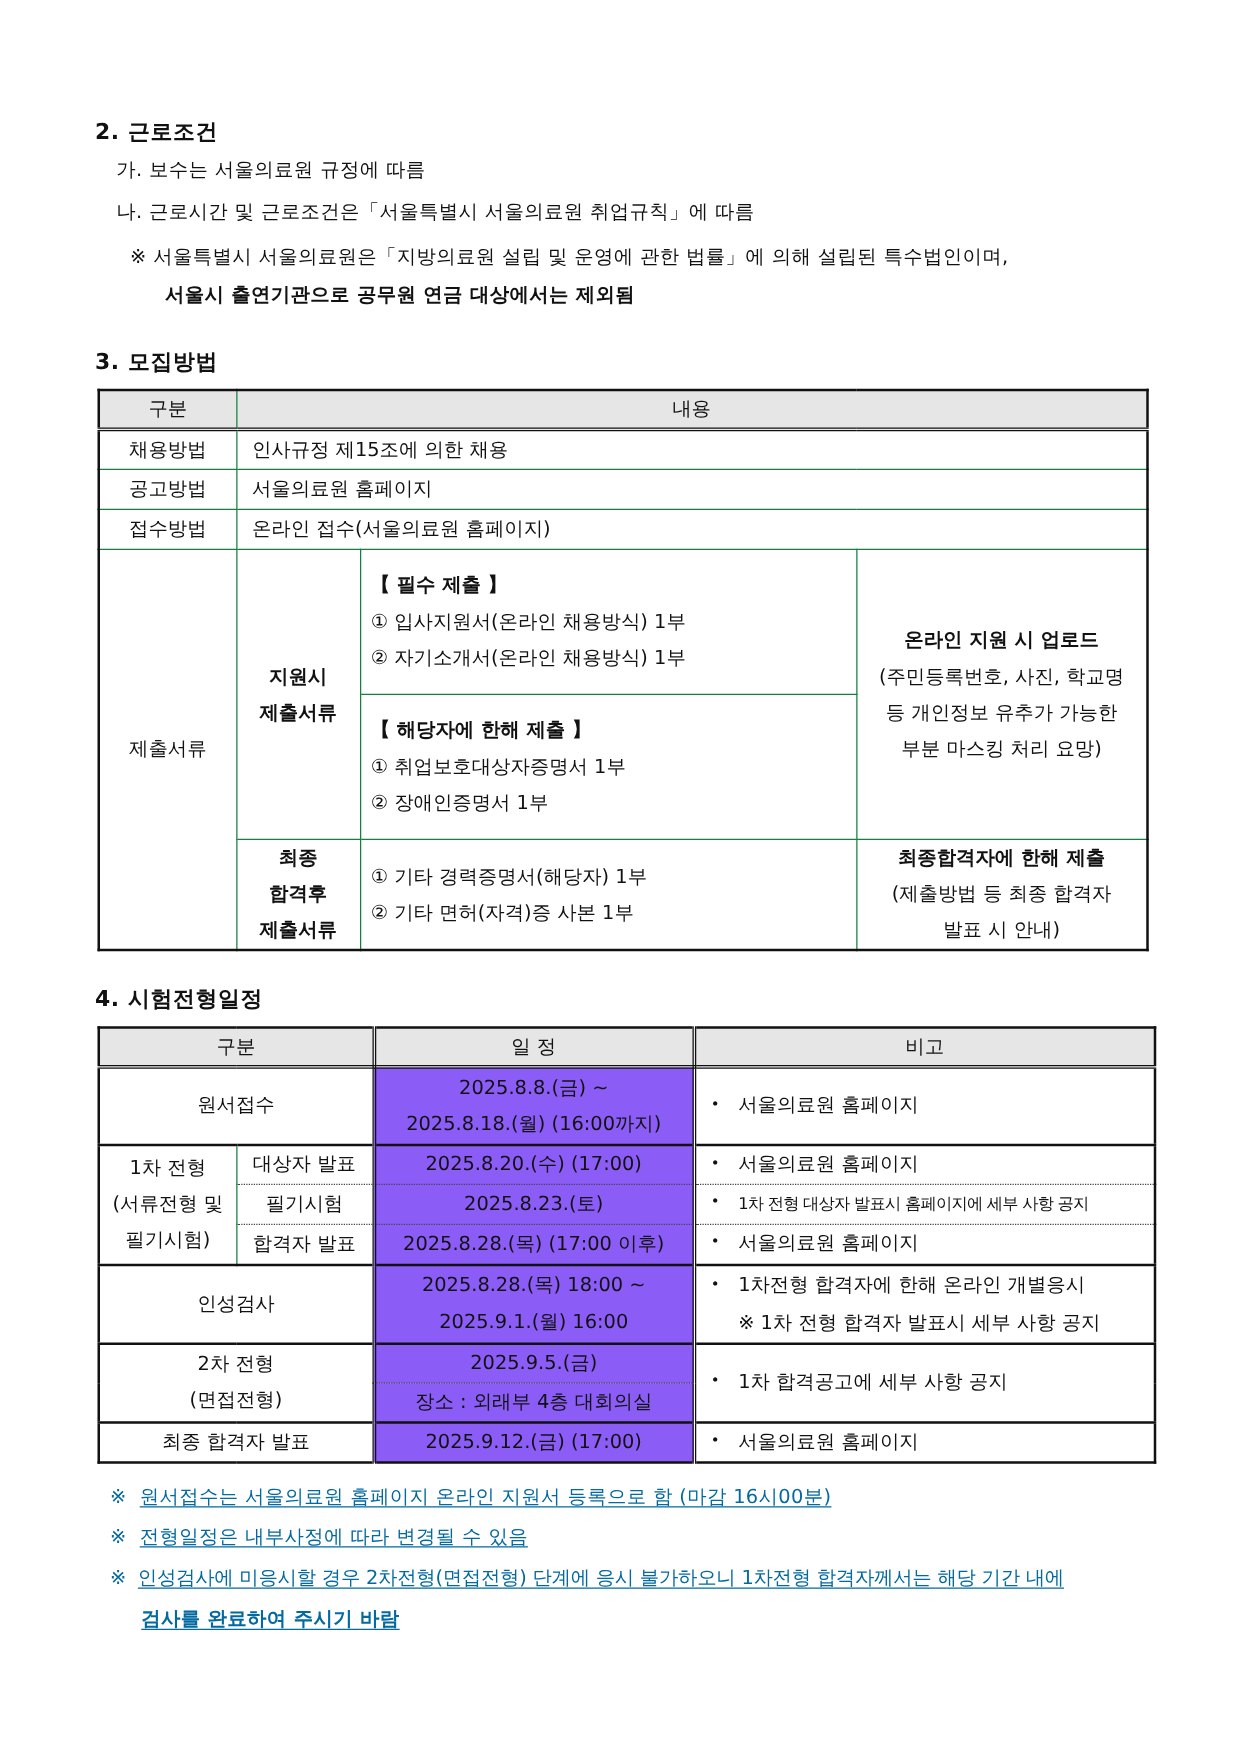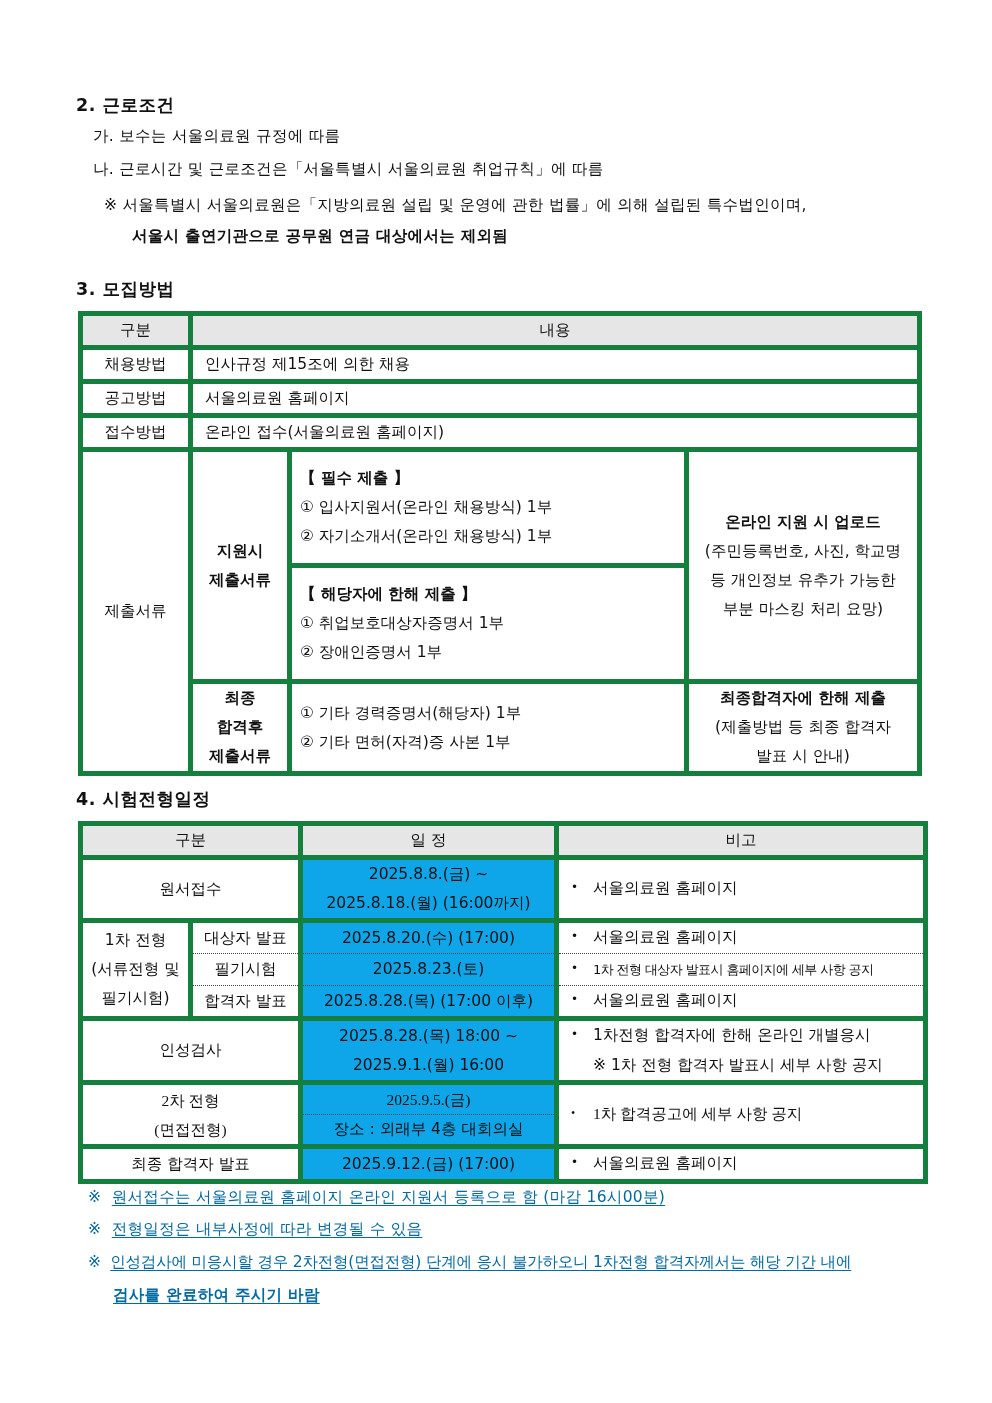--- a/index.html
+++ b/index.html
@@ -6,26 +6,26 @@
   body {
     width: 992px; height: 1403px; position: relative; overflow: hidden;
     font-family: "DejaVu Sans", "Liberation Sans", sans-serif;
     color: #111; font-size: 15.5px;
   }
   .abs { position: absolute; }
   .h2 { font-weight: bold; font-size: 17.5px; letter-spacing: 0.5px; }
   .line { white-space: nowrap; letter-spacing: 0.3px; }
 
   table { border-collapse: collapse; position: absolute; table-layout: fixed; }
-  td { border: 5px solid #15803d; text-align: center; vertical-align: middle; padding: 0; line-height: 29px; }
+  td { border: 1px solid #15803d; text-align: center; vertical-align: middle; padding: 0; line-height: 29px; }
   .hdr td { background: #e6e6e6; }
   .hdr-bottom td { border-bottom: 3px double #111; }
   .left { text-align: left; padding-left: 12px; }
   .bold { font-weight: bold; }
-  .gray { background: #0ea5e9; }
+  .gray { background: #8b5cf6; }
   .dotted-b { border-bottom: 1px dotted #444; }
   .dotted-t { border-top: 1px dotted #444; }
   .bullet::before { content: "•"; display: inline-block; width: 22px; text-align: left; font-size: 12px; position: relative; top: -2px; }
 
   #t1 { left: 78px; top: 311px; width: 839px; border: 2px solid #111; }
   #t2 { left: 78px; top: 821px; width: 845px; border: 2px solid #111; }
   #t2 td.thickt { border-top: 2px solid #111; }
   #t2 .dblv { border-right: 3px double #111; }
 
   .note { color: #0369a1; white-space: nowrap; letter-spacing: 0.3px; }
@@ -157,21 +157,21 @@
     <td colspan="2" class="dblv thickt">인성검사</td>
     <td class="gray dblv thickt">
       <div>2025.8.28.(목) 18:00 ~</div>
       <div>2025.9.1.(월) 16:00</div>
     </td>
     <td class="left thickt">
       <div><span class="bullet"></span><span>1차전형 합격자에 한해 온라인 개별응시</span></div>
       <div style="padding-left:22px;">※ 1차 전형 합격자 발표시 세부 사항 공지</div>
     </td>
   </tr>
-  <tr style="height:32px;font-family:Liberation Serif, serif;">
+  <tr style="height:32px;">
     <td colspan="2" rowspan="2" class="dblv thickt">
       <div>2차 전형</div>
       <div>(면접전형)</div>
     </td>
     <td class="gray dblv thickt dotted-b">2025.9.5.(금)</td>
     <td rowspan="2" class="left thickt"><span class="bullet"></span><span>1차 합격공고에 세부 사항 공지</span></td>
   </tr>
   <tr style="height:31px;">
     <td class="gray dblv dotted-t">장소 : 외래부 4층 대회의실</td>
   </tr>

